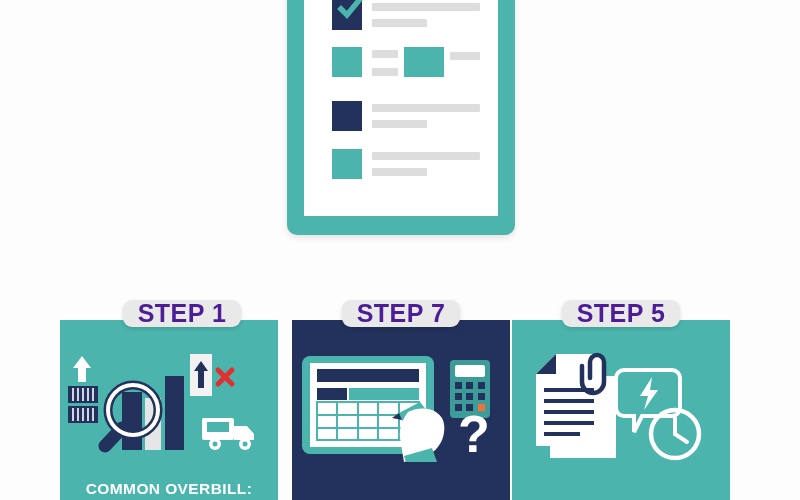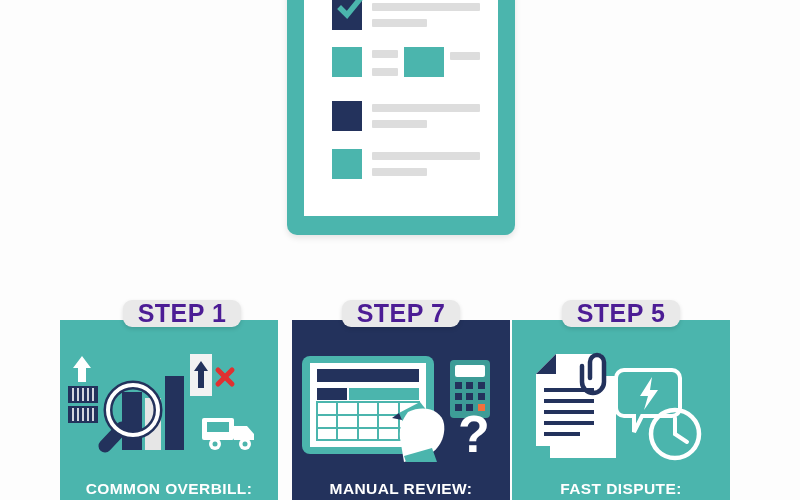--- a/index.html
+++ b/index.html
@@ -256,21 +256,20 @@
           <rect x="174" y="41" width="7" height="7"></rect>
           <rect x="186" y="41" width="7" height="7"></rect>
         <rect x="163" y="52" width="7" height="7"></rect>
           <rect x="174" y="52" width="7" height="7"></rect>
       </g>
       <rect x="186" y="52" width="7" height="7" fill="#f0713c"></rect>
     </g>
 
     <text x="166" y="100" font-family="Liberation Sans, sans-serif" font-size="52" font-weight="bold" fill="#ffffff">?</text>
   </svg>
-  <div class="card-label">MANUAL REVIEW:</div>
 </div>
 
 <div class="card teal" id="card-3">
   <svg class="card-art" viewBox="0 0 218 110">
 
     <rect x="38" y="24" width="66" height="82" fill="#ffffff"></rect>
 
     <g>
       <path d="M24 22 L44 2 L90 2 L90 94 L24 94 Z" fill="#ffffff"></path>
       <path d="M24 22 L44 2 L44 22 Z" fill="#23325c"></path>
@@ -291,18 +290,17 @@
       <path d="M112 18 L160 18 a8 8 0 0 1 8 8 L168 56 a8 8 0 0 1 -8 8 L130 64 L122 80 L122 64 L112 64 a8 8 0 0 1 -8 -8 L104 26 a8 8 0 0 1 8 -8 Z" fill="none" stroke="#ffffff" stroke-width="4"></path>
       <path d="M140 25 L128 44 L136 44 L132 58 L146 38 L138 38 Z" fill="#ffffff"></path>
     </g>
 
     <g>
       <circle cx="163" cy="82" r="24" fill="none" stroke="#ffffff" stroke-width="4.5"></circle>
       <line x1="163" y1="82" x2="163" y2="66" stroke="#ffffff" stroke-width="4" stroke-linecap="round"></line>
       <line x1="163" y1="82" x2="175" y2="90" stroke="#ffffff" stroke-width="4" stroke-linecap="round"></line>
     </g>
   </svg>
-  <div class="card-label">FAST DISPUTE:</div>
 </div>
 
 <div class="badge" id="badge-1">STEP 1</div>
 <div class="badge" id="badge-2">STEP 7</div>
 <div class="badge" id="badge-3">STEP 5</div>
 
 </body></html>

